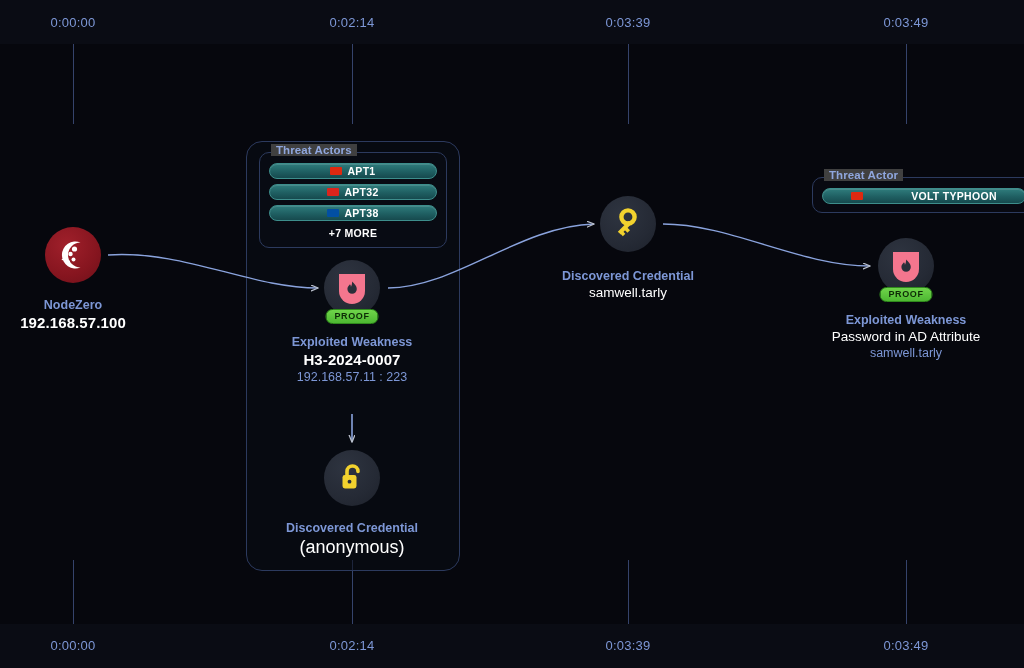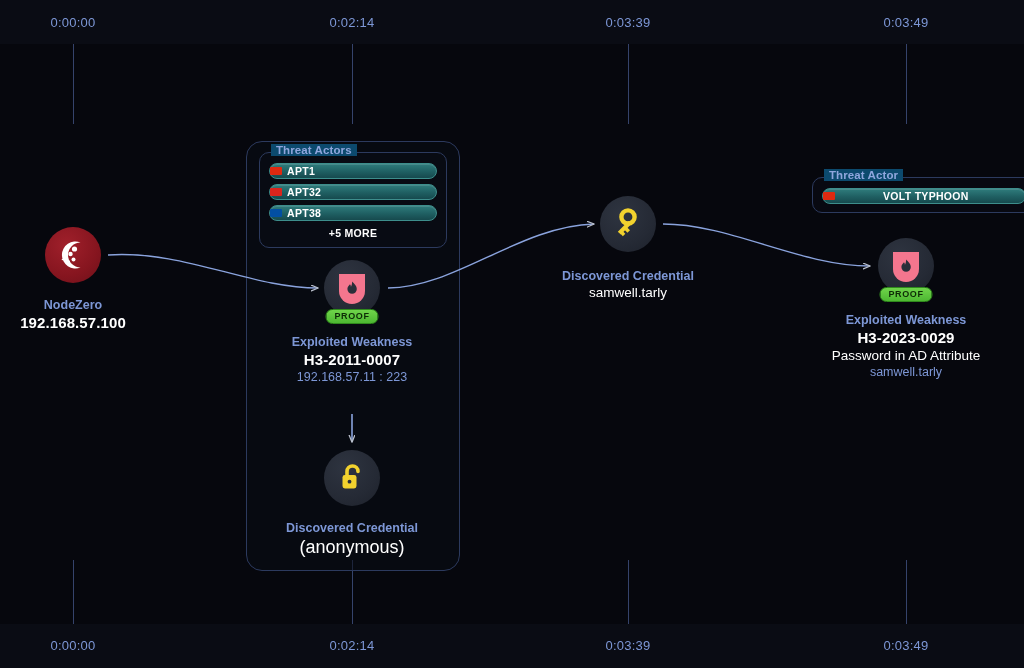--- a/index.html
+++ b/index.html
@@ -62,33 +62,33 @@
     position: absolute;
     border: 1px solid #2c3a5e;
     border-radius: 10px;
     background: rgba(9,12,22,0.5);
     padding: 10px 9px 8px 9px;
   }
   .ta-legend {
     position: absolute;
     top: -9px; left: 11px;
     padding: 0 5px;
-    background: #0c4a6e;
+    background: #404040;
     color: #8fa6dd;
     font-size: 11.5px;
     font-weight: 600;
     letter-spacing: .1px;
     white-space: nowrap;
   }
   .ta-pill {
     height: 16px;
     border-radius: 9px;
     background: linear-gradient(180deg,#2f7c7c 0%, #1f5f62 55%, #164a4e 100%);
     border: 1px solid #3d8e8c;
-    display: flex; align-items: center; 
+    display: flex; align-items: center; justify-content: center;
     gap: 5px;
     margin-bottom: 5px;
     box-shadow: inset 0 1px 0 rgba(255,255,255,.12);
   }
   .ta-pill:last-of-type { margin-bottom: 3px; }
   .ta-pill .flag {
     width: 12px; height: 8px;
     border-radius: 1px;
     display: inline-block;
     flex: 0 0 auto;
@@ -221,21 +221,21 @@
       <span class="label">APT1</span>
     </div>
     <div class="ta-pill">
       <span class="flag flag-vn"></span>
       <span class="label">APT32</span>
     </div>
     <div class="ta-pill">
       <span class="flag flag-kp"></span>
       <span class="label">APT38</span>
     </div>
-    <div class="ta-more">+5 MORE</div>
+    <div class="ta-more">+7 MORE</div>
   </div>
 
   <div class="ta-panel" style="left:812px; top:177px; width:224px; padding-bottom:8px;">
     <span class="ta-legend">Threat Actor</span>
     <div class="ta-pill" style="margin-bottom:0;gap:48px;">
       <span class="flag flag-cn"></span>
       <span class="label">VOLT TYPHOON</span>
     </div>
   </div>
 
@@ -263,21 +263,21 @@
   <div class="node" style="left:352px; top:260px;">
     <div class="node-circle dark">
       <svg width="32" height="34" viewBox="0 0 32 34">
         <path d="M3,3 H29 V20 A13,13 0 0 1 16,33 A13,13 0 0 1 3,20 Z" fill="#f4768e"></path>
         <path d="M16.2,10.5 c2.6,3.0 4.6,4.6 4.6,7.6 a4.7,4.7 0 0 1 -9.4,0 c0,-2.4 1.6,-3.6 2.6,-4.8 c0.7,1.0 1.0,1.6 0.9,2.6 c0.8,-1.4 1.2,-3.2 1.3,-5.4 z" fill="#2a2f3a"></path>
       </svg>
       <span class="proof-badge">PROOF</span>
     </div>
     <div class="node-labels" style="margin-top:18px;">
       <div class="lbl-type">Exploited Weakness</div>
-      <div class="lbl-primary">H3-2011-0007</div>
+      <div class="lbl-primary">H3-2024-0007</div>
       <div class="lbl-link">192.168.57.11 : 223</div>
     </div>
   </div>
 
   <div class="node" style="left:352px; top:450px;">
     <div class="node-circle dark">
       <svg width="30" height="32" viewBox="0 0 30 32">
         <path d="M10,13 V9.5 a5.5,5.5 0 0 1 11,0" fill="none" stroke="#f2d22e" stroke-width="3.6" stroke-linecap="round"></path>
         <rect x="5.5" y="13" width="14" height="13.5" rx="2.4" fill="#f2d22e"></rect>
         <circle cx="12.5" cy="19.7" r="1.9" fill="#2a2f3a"></circle>
@@ -309,19 +309,18 @@
   <div class="node" style="left:906px; top:238px;">
     <div class="node-circle dark">
       <svg width="32" height="34" viewBox="0 0 32 34">
         <path d="M3,3 H29 V20 A13,13 0 0 1 16,33 A13,13 0 0 1 3,20 Z" fill="#f4768e"></path>
         <path d="M16.2,10.5 c2.6,3.0 4.6,4.6 4.6,7.6 a4.7,4.7 0 0 1 -9.4,0 c0,-2.4 1.6,-3.6 2.6,-4.8 c0.7,1.0 1.0,1.6 0.9,2.6 c0.8,-1.4 1.2,-3.2 1.3,-5.4 z" fill="#2a2f3a"></path>
       </svg>
       <span class="proof-badge">PROOF</span>
     </div>
     <div class="node-labels" style="margin-top:18px;">
       <div class="lbl-type">Exploited Weakness</div>
-      <div class="lbl-primary">H3-2023-0029</div>
       <div class="lbl-plain">Password in AD Attribute</div>
       <div class="lbl-link">samwell.tarly</div>
     </div>
   </div>
 
 </div>
 
 </body></html>

